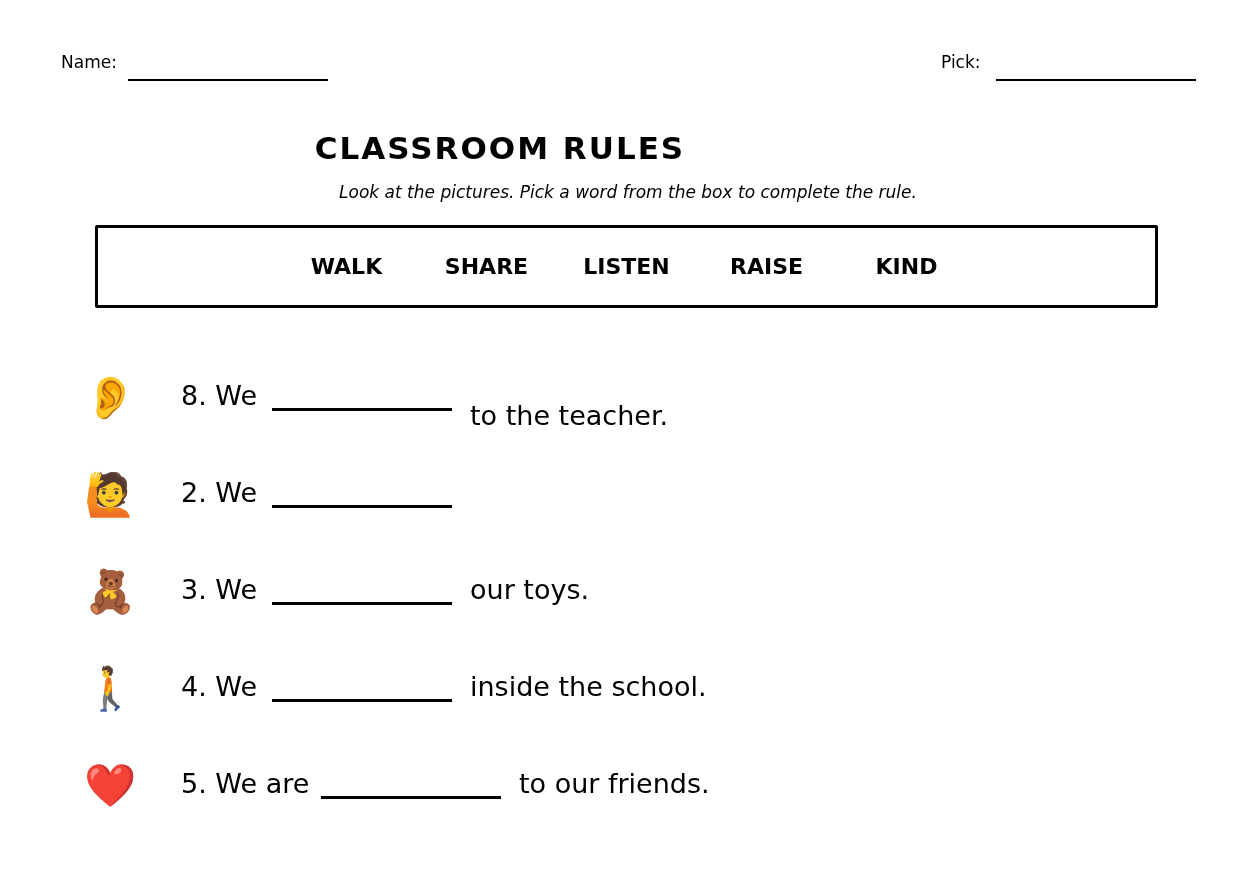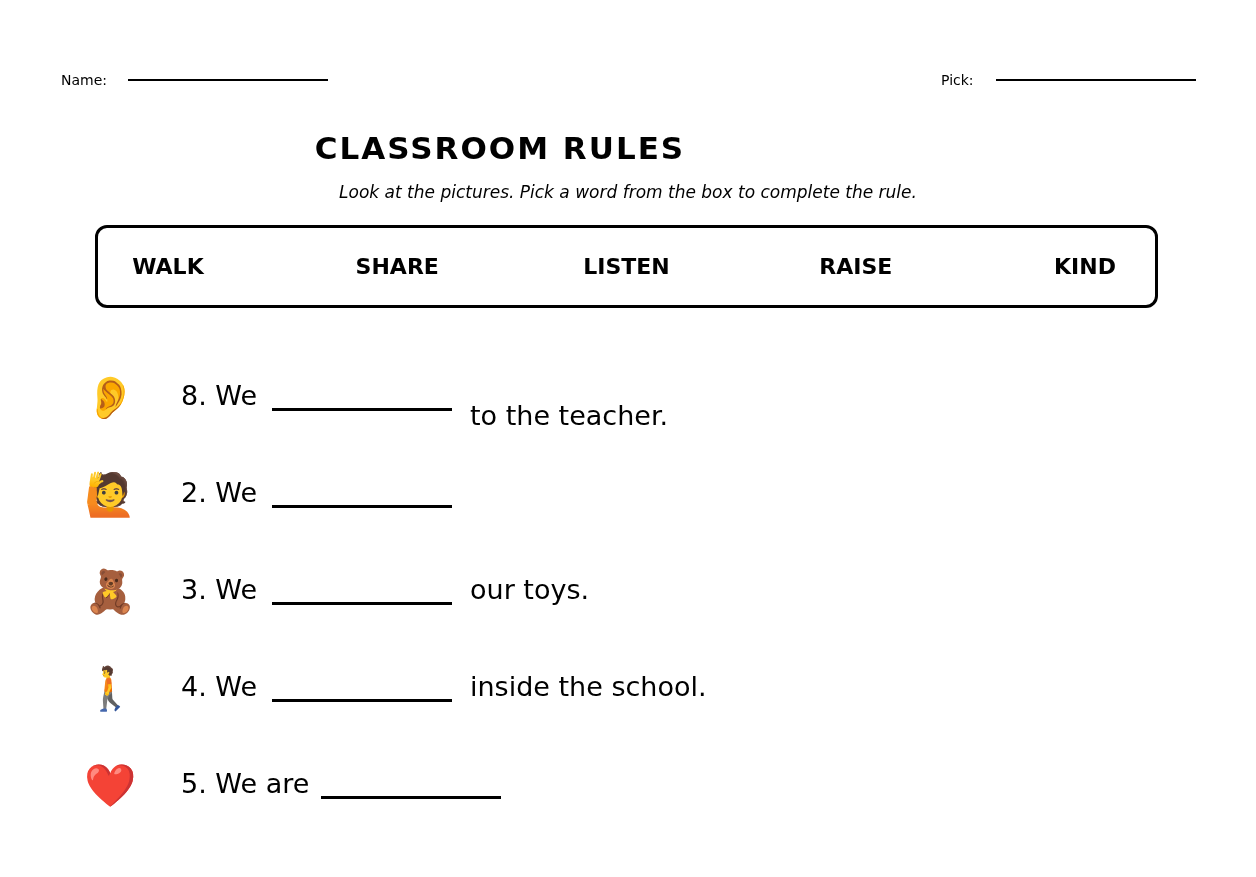--- a/index.html
+++ b/index.html
@@ -1,38 +1,38 @@
 <!DOCTYPE html>
 <html><head>
 <meta charset="utf-8">
 <style>
   html, body { margin: 0; padding: 0; background: #ffffff; }
   body {
     width: 1256px; height: 877px; position: relative; overflow: hidden;
     font-family: "DejaVu Sans", "Liberation Sans", sans-serif; color: #000;
   }
-  .field-label { position: absolute; top: 72px; font-size: 14px; }
+  .field-label { position: absolute; top: 52px; font-size: 17px; }
   .field-line { position: absolute; top: 79px; height: 2px; background: #000; width: 200px; }
   #name-label { left: 61px; }
   #name-line { left: 128px; }
   #date-label { left: 941px; }
   #date-line { left: 996px; }
 
   .title {
     position: absolute; top: 130px; left: 0; width: 1000px; text-align: center;
     font-size: 31px; font-weight: bold; letter-spacing: 2px;
   }
   .subtitle {
     position: absolute; top: 182px; left: 0; width: 1256px; text-align: center;
     font-size: 17px; font-style: italic;
   }
   .word-box {
     position: absolute; left: 95px; top: 225px; width: 1063px; height: 83px;
-    border: 3px solid #000; border-radius: 12px; box-sizing: border-box;
-    display: flex; justify-content: space-between; align-items: center; gap: 0;
+    border: 3px solid #000; border-radius: 2px; box-sizing: border-box;
+    display: flex; justify-content: center; align-items: center; gap: 0;
   }
   .word {
     font-size: 22px; font-weight: bold; width: 140px; text-align: center;
   }
   .rule {
     position: absolute; left: 0; width: 1256px; height: 60px;
   }
   .rule .emoji {
     position: absolute; left: 84px; top: 0; width: 52px; height: 52px;
     font-size: 42px; line-height: 52px; text-align: center;
@@ -90,13 +90,14 @@
   <span class="emoji">🚶</span>
   <span class="prefix">4. We</span>
   <div class="blank" style="left:272px;"></div>
   <span class="suffix" style="left:470px;">inside the school.</span>
 </div>
 
 <div class="rule" style="top:760px;">
   <span class="emoji">❤️</span>
   <span class="prefix">5. We are</span>
   <div class="blank" style="left:321px;"></div>
+  <span class="suffix" style="left:519px;">to our friends.</span>
 </div>
 
 </body></html>

